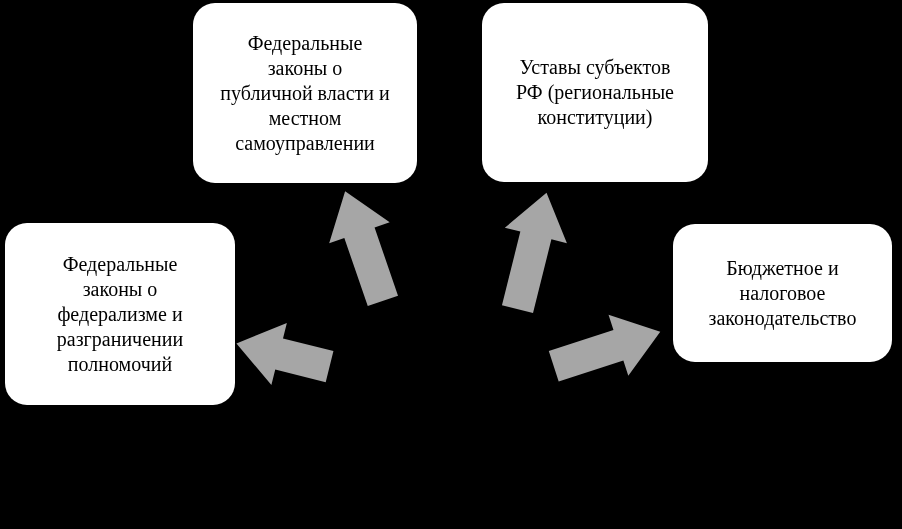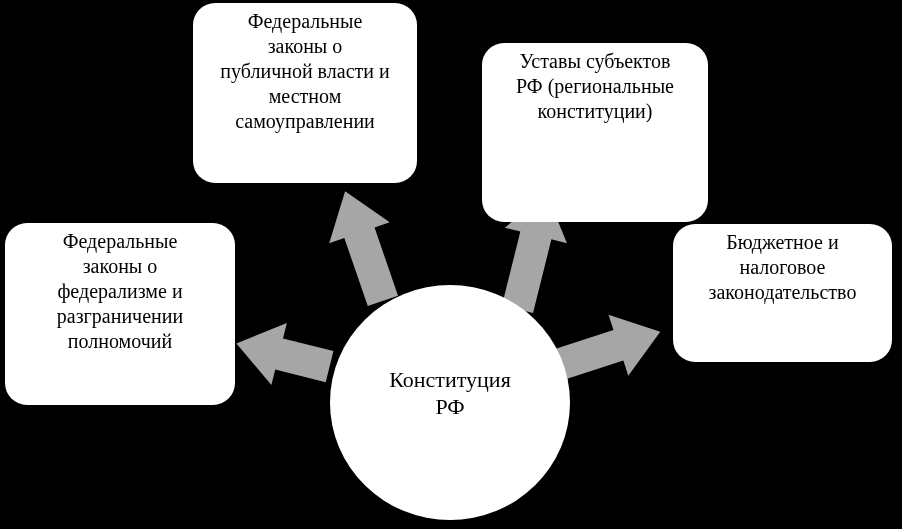--- a/index.html
+++ b/index.html
@@ -20,32 +20,33 @@
     left: 0;
     top: 0;
     width: 902px;
     height: 529px;
   }
   .node {
     position: absolute;
     background: #ffffff;
     border-radius: 22px;
     display: flex;
+    align-items: center;
     justify-content: center;
     color: #000000;
     font-size: 20px;
     line-height: 1.25;
     text-align: center;
   }
   .node .node-text {
     white-space: pre-line;
     padding: 6px 10px;
   }
   .node-top-left   { left: 193px; top: 3px;   width: 224px; height: 180px; }
-  .node-top-right  { left: 482px; top: 3px;   width: 226px; height: 179px; margin-top: 40px; }
+  .node-top-right  { left: 482px; top: 3px;   width: 226px; height: 179px; }
   .node-mid-left   { left: 5px;   top: 223px; width: 230px; height: 182px; }
   .node-mid-right  { left: 673px; top: 224px; width: 219px; height: 138px; }
   .center-circle {
     position: absolute;
     left: 330px;
     top: 285px;
     width: 240px;
     height: 235px;
     background: #ffffff;
     border-radius: 50%;
@@ -107,18 +108,14 @@
 разграничении
 полномочий</span>
   </div>
 
   <div class="node node-mid-right">
     <span class="node-text">Бюджетное и
 налоговое
 законодательство</span>
   </div>
 
-  <div class="center-circle">
-    <span class="node-text">Конституция
-РФ</span>
-  </div>
 
 </div>
 
 </body></html>

